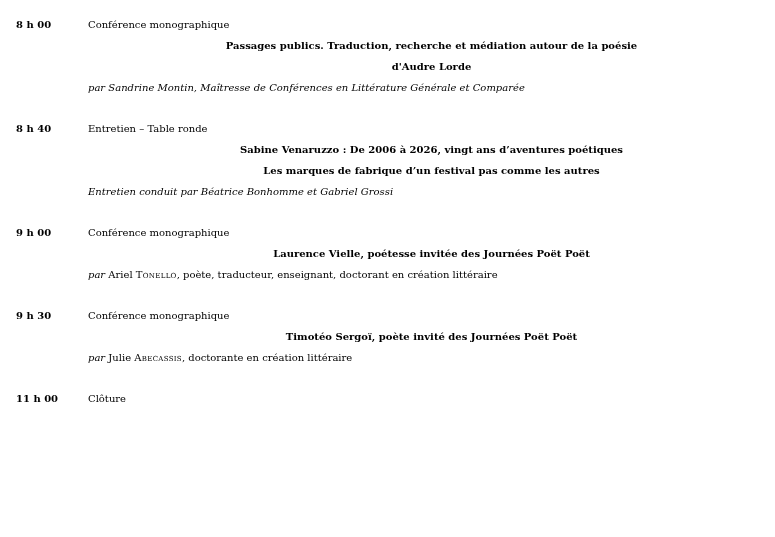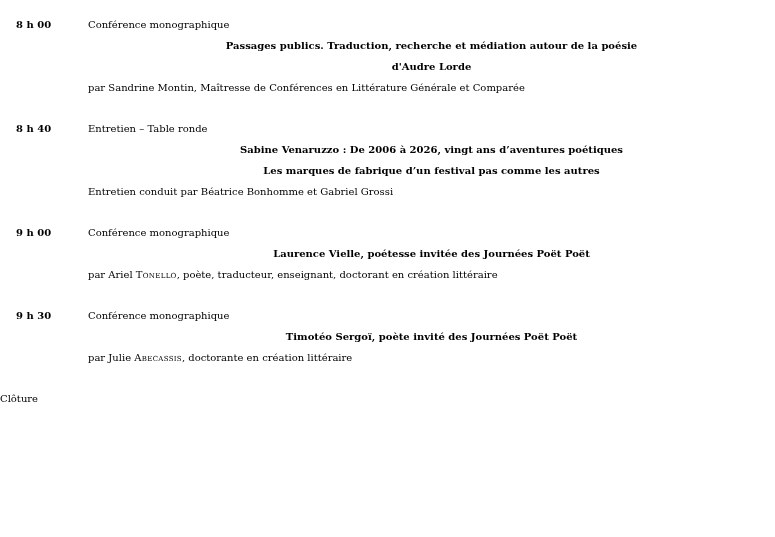--- a/index.html
+++ b/index.html
@@ -52,21 +52,21 @@
     font-weight: bold;
     flex: 0 0 88px;
     white-space: nowrap;
   }
   .details {
     flex: 1 1 auto;
   }
   .type { font-weight: normal; }
   .title-line { font-weight: bold; text-align: center; }
   .byline { }
-  .seg-i { }
+  .seg-i { font-style: italic; }
   .seg-r { font-style: normal; }
   .seg-sc { font-variant: small-caps; letter-spacing: 0.3px; }
 </style>
 </head>
 <body style="color: rgb(0, 0, 0);">
 
 <div class="page">
 
 
   <div class="schedule">
@@ -103,19 +103,20 @@
     <div class="time">9 h 30</div>
     <div class="details">
       <div class="type">Conférence monographique</div>
     <div class="title-line">Timotéo Sergoï, poète invité des Journées Poët Poët</div>
           <div class="byline"><span class="seg-i">par</span><span class="seg-r"> Julie </span><span class="seg-sc">Abecassis</span><span class="seg-r">, doctorante en création littéraire</span></div>
         </div>
   </div>
 
 
   <div class="entry">
+    <div class="time">11 h 00</div>
     <div class="details">
       <div class="type">Clôture</div>
     </div>
   </div>
 </div>
 
 </div>
 
 </body></html>

